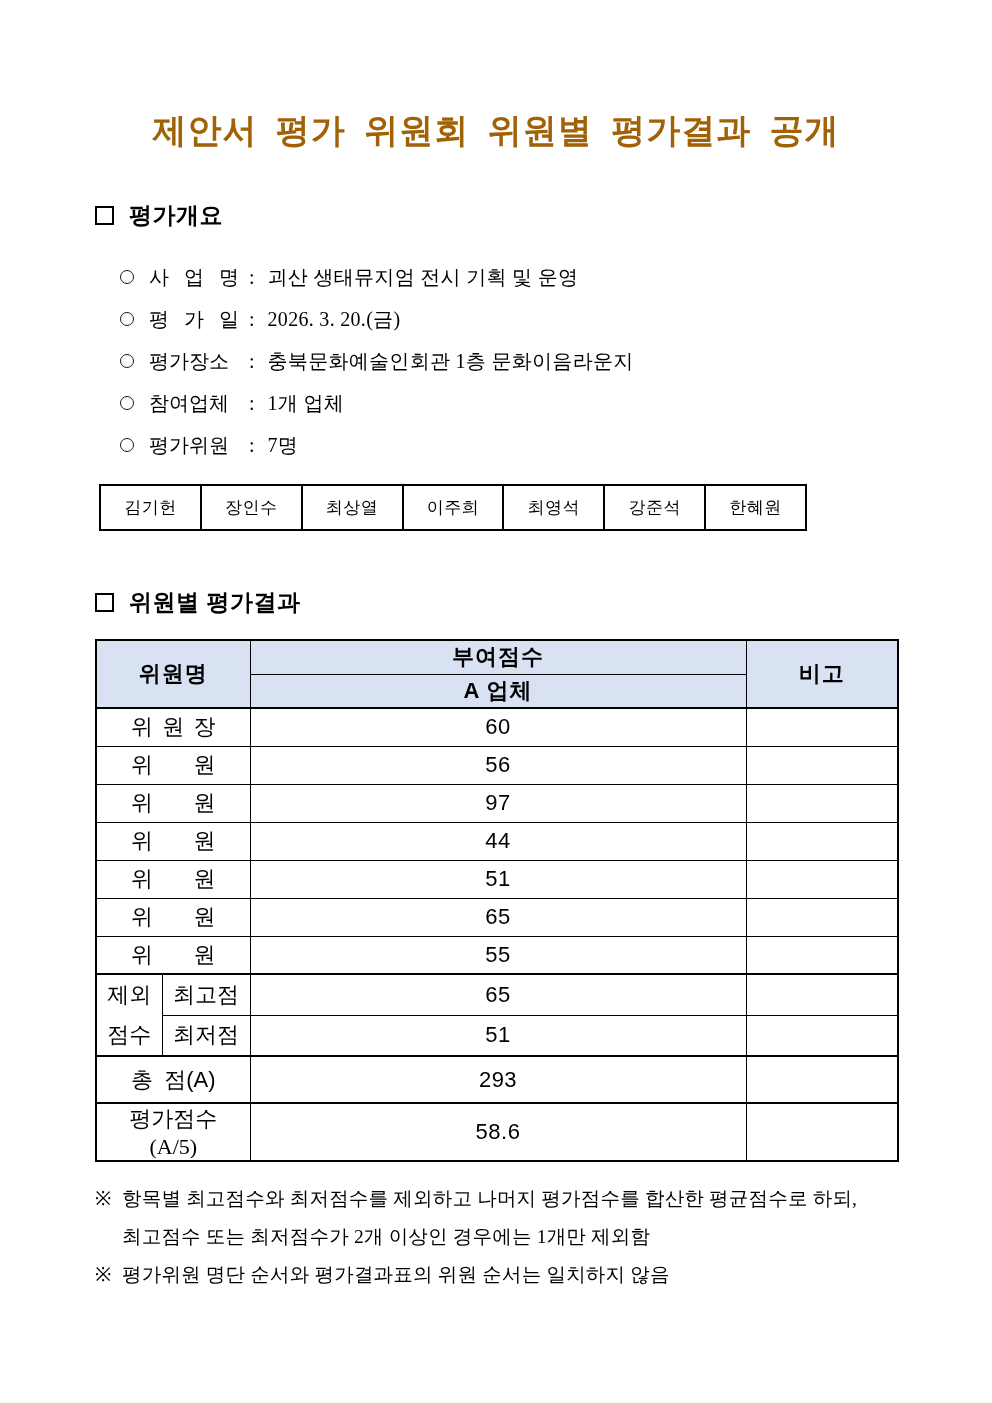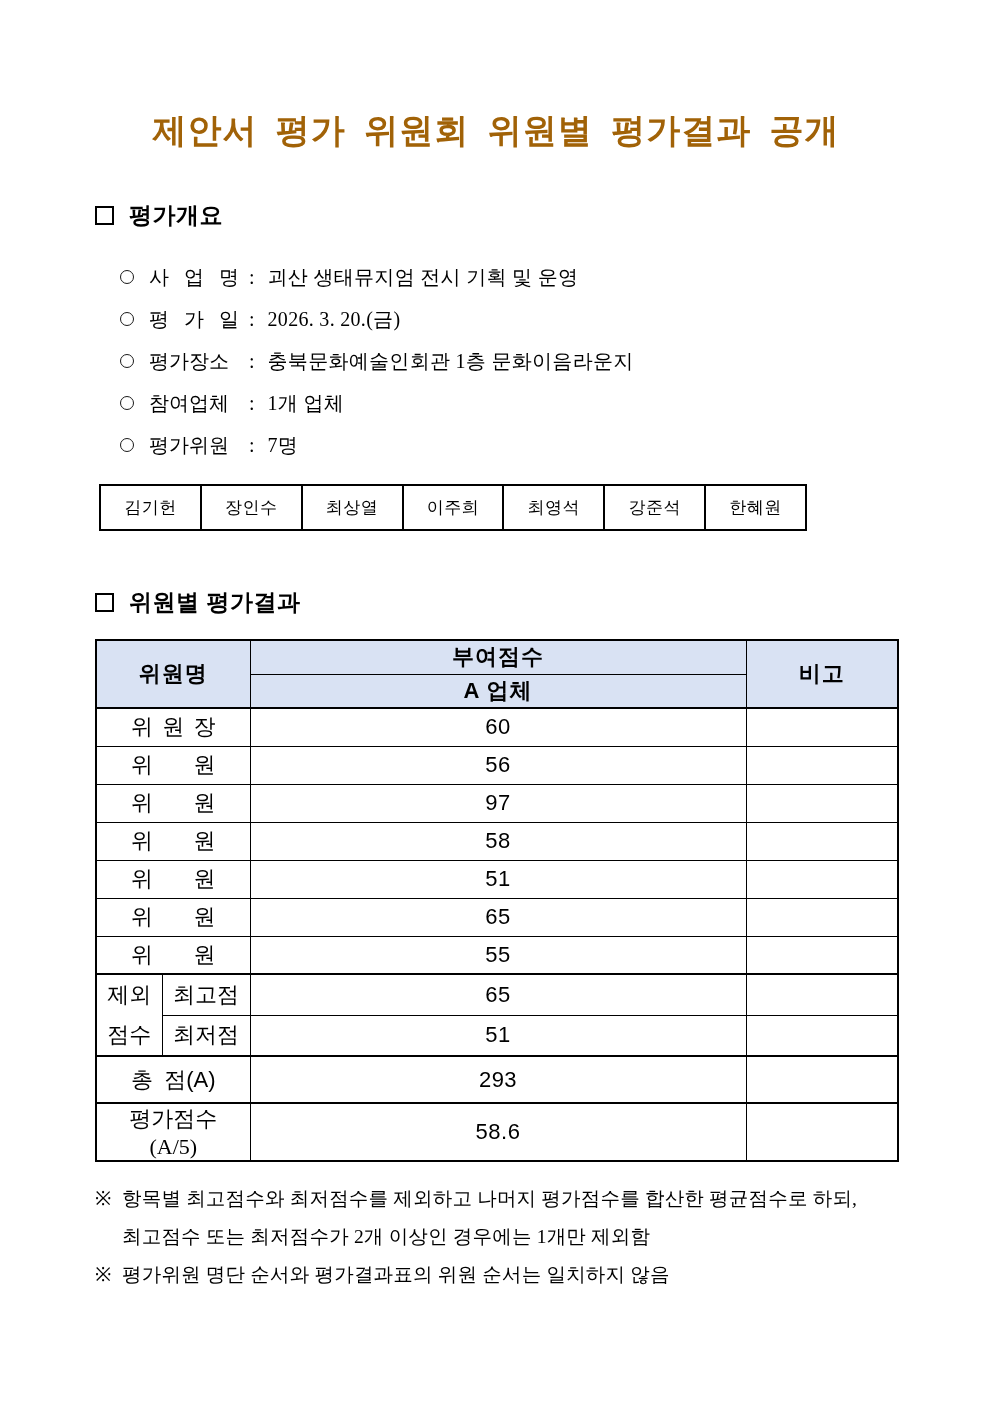--- a/index.html
+++ b/index.html
@@ -235,21 +235,21 @@
         <td class="cell-score">97</td>
         <td></td>
       </tr>
       <tr class="h-row">
         <td colspan="2" class="cell-label">
             <div class="justify">
               <span>위</span>
               <span>원</span>
             </div>
           </td>
-        <td class="cell-score">58</td>
+        <td class="cell-score">44</td>
         <td></td>
       </tr>
       <tr class="h-row">
         <td colspan="2" class="cell-label">
             <div class="justify">
               <span>위</span>
               <span>원</span>
             </div>
           </td>
         <td class="cell-score">51</td>

